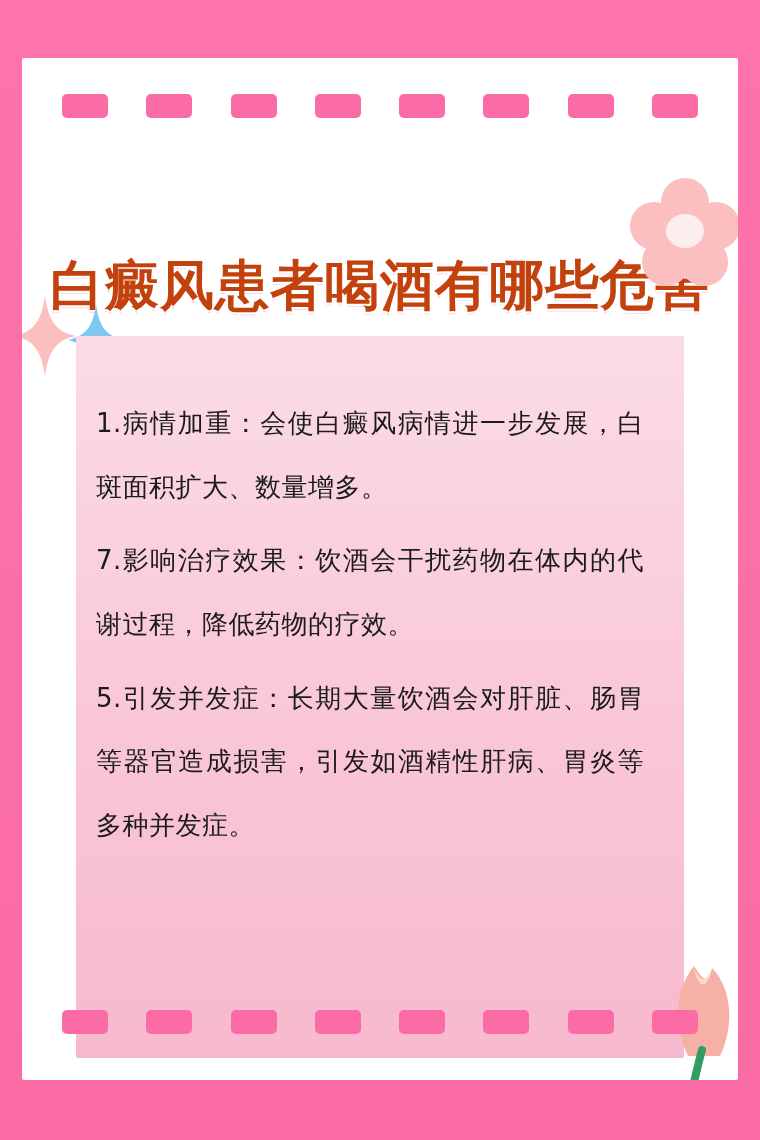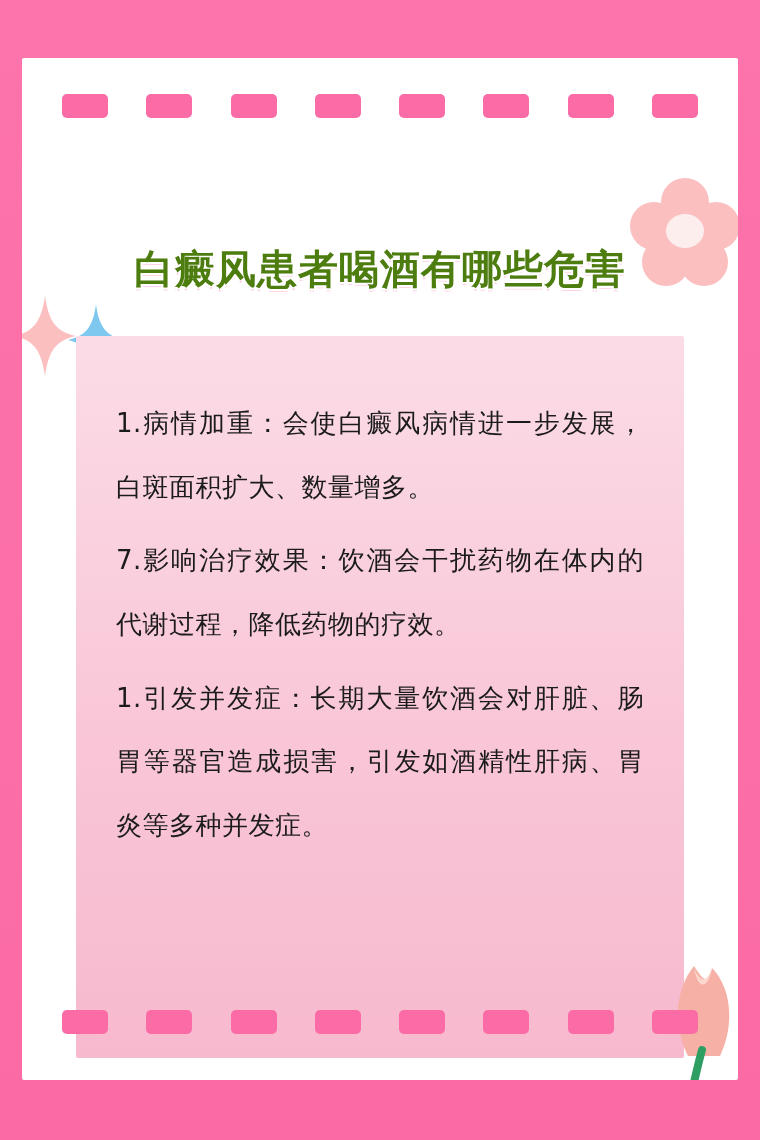--- a/index.html
+++ b/index.html
@@ -59,46 +59,46 @@
   .title-wrap {
     position: absolute;
     left: 0;
     top: 160px;
     width: 716px;
     text-align: center;
   }
   .title {
     display: inline-block;
     font-family: "DejaVu Sans", "Liberation Sans", sans-serif;
-    font-size: 40px;
+    font-size: 54px;
     font-weight: 700;
     letter-spacing: 1px;
     line-height: 1.2;
-    color: #4d7c0f;
+    color: #c2410c;
     -webkit-text-stroke: 2px #ffffff;
     paint-order: stroke fill;
     text-shadow:
       -2px -2px 0 #ffffff,
        2px -2px 0 #ffffff,
       -2px  2px 0 #ffffff,
        2px  2px 0 #ffffff,
        0px  3px 0 #ffd2e4;
   }
 
   
   .panel {
     position: absolute;
     left: 54px;
     top: 278px;
     width: 608px;
     height: 722px;
     background: linear-gradient(180deg, #fbdce6 0%, #f9c6d8 55%, #f7b9ce 100%);
     border-radius: 2px;
     box-sizing: border-box;
-    padding: 56px 40px 20px 40px;
+    padding: 56px 40px 20px 20px;
   }
   .para {
     font-family: "DejaVu Sans", "Liberation Sans", sans-serif;
     font-size: 26px;
     color: #1b1b1b;
     line-height: 2.45;
     letter-spacing: 0.5px;
     margin: 0 0 10px 0;
     text-align: justify;
   }
@@ -189,21 +189,21 @@
     </div>
     <div class="sparkle sparkle-b">
       <svg width="56" height="72" viewBox="0 0 56 72">
         <path d="M28 0 C31 25 40 32 56 36 C40 40 31 47 28 72 C25 47 16 40 0 36 C16 32 25 25 28 0 Z" fill="#7ec8f0"></path>
       </svg>
     </div>
 
     <div class="panel">
       <p class="para">1.病情加重：会使白癜风病情进一步发展，白斑面积扩大、数量增多。</p>
       <p class="para">7.影响治疗效果：饮酒会干扰药物在体内的代谢过程，降低药物的疗效。</p>
-      <p class="para">1.引发并发症：长期大量饮酒会对肝脏、肠胃等器官造成损害，引发如酒精性肝病、胃炎等多种并发症。</p>
+      <p class="para">5.引发并发症：长期大量饮酒会对肝脏、肠胃等器官造成损害，引发如酒精性肝病、胃炎等多种并发症。</p>
     </div>
 
     <div class="tulip">
       <svg width="110" height="200" viewBox="0 0 110 200">
         <path d="M38 118 C22 86 26 50 44 28 C54 44 58 46 62 30 C80 48 86 84 70 118 Z" fill="#f7b0a5"></path>
         <path d="M44 30 C50 44 56 46 62 30 C58 52 48 52 44 30 Z" fill="#fbd7cd"></path>
         <path d="M52 112 C44 140 40 172 26 196" stroke="#2e9e63" stroke-width="8" fill="none" stroke-linecap="round"></path>
         <path d="M46 146 C30 142 22 150 24 164 C38 168 46 160 46 146 Z" fill="#2e9e63"></path>
         <path d="M52 150 C66 148 74 158 70 170 C56 172 50 162 52 150 Z" fill="#2e9e63"></path>
         <circle cx="33" cy="156" r="3" fill="#bff0d4"></circle>

